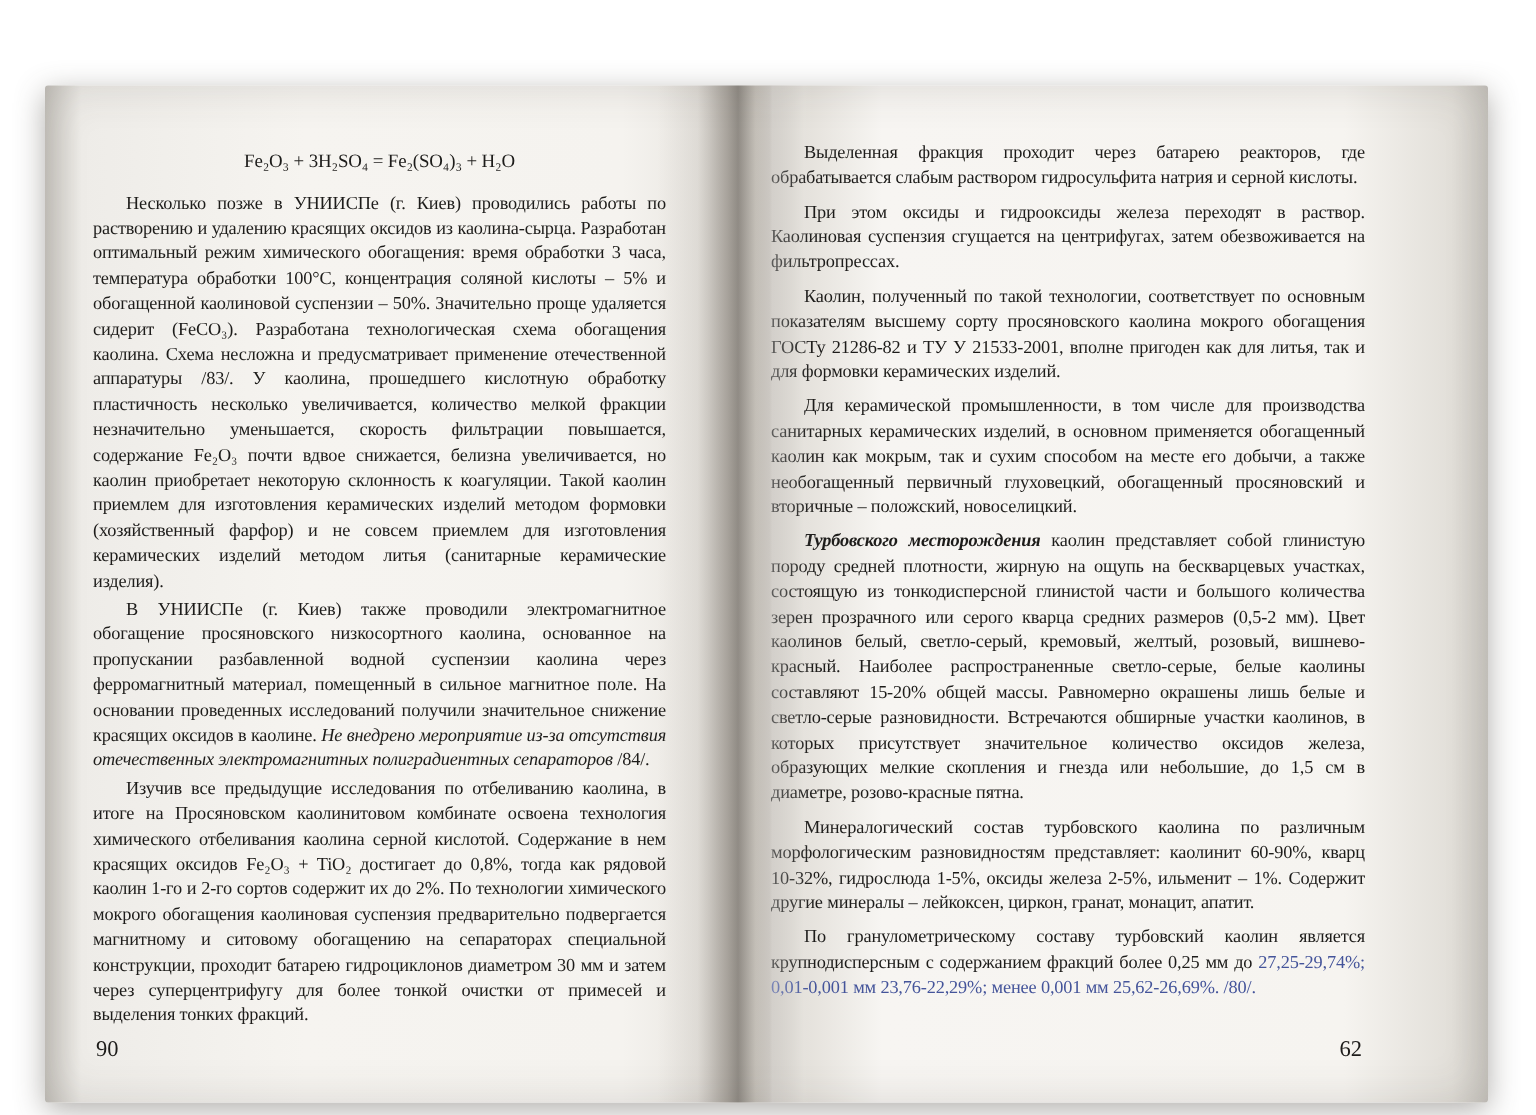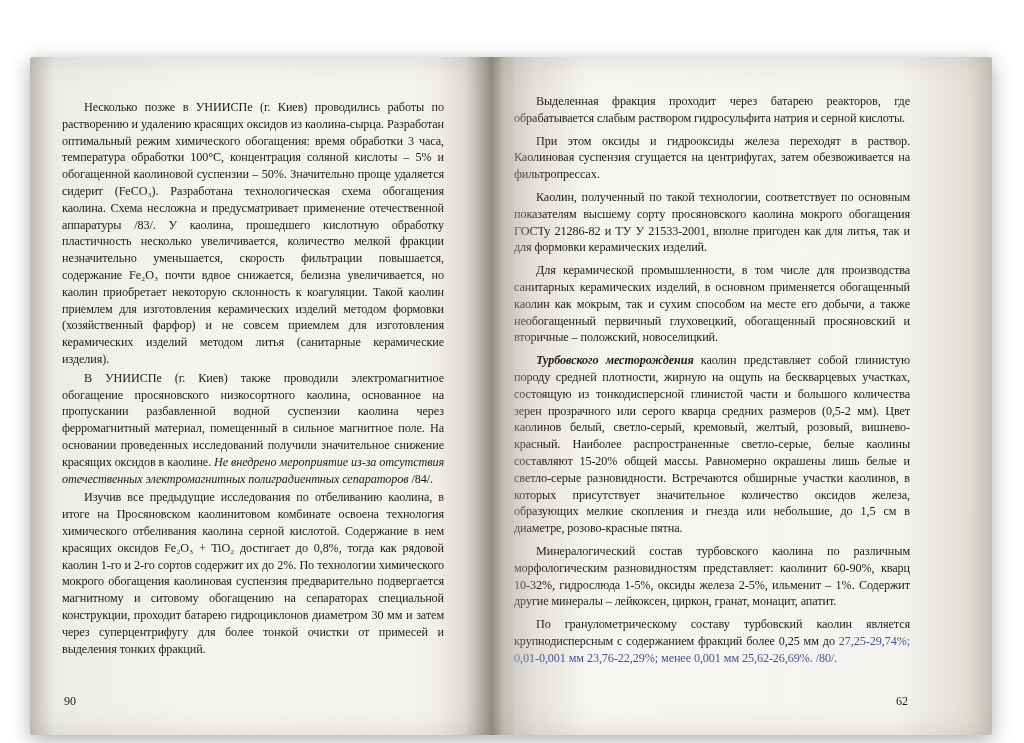--- a/index.html
+++ b/index.html
@@ -29,40 +29,41 @@
     font-size:12.2px; line-height:16.8px; color:#1d1c1a;
     text-align:justify; letter-spacing:-0.1px;
   }
   .para { text-indent:22px; }
   .left  .para { margin-bottom:2px; }
   .right .para { margin-bottom:6px; }
   .formula { text-align:center; text-indent:0; margin-bottom:11px; font-size:12.6px; }
   .seg-bold-italic { font-weight:bold; font-style:italic; }
   .seg-italic { font-style:italic; }
   .seg-blue { color:#44549a; }
-  .page-number { position:absolute; bottom:26px; font-size:12px; color:#1d1c1a; }
+  .page-number { position:absolute; bottom:26px; font-size:15px; color:#1d1c1a; }
   .pn-left  { left:34px; }
   .pn-right { right:84px; }
   .gutter {
     position:absolute; left:408px; top:0; width:104px; height:100%;
     pointer-events:none;
     background:linear-gradient(90deg,
       rgba(110,102,92,0) 0%, rgba(110,102,92,.10) 26%,
       rgba(78,70,61,.38) 45%, rgba(56,50,43,.46) 52%,
       rgba(110,102,92,.16) 63%, rgba(255,255,255,.28) 74%,
       rgba(255,255,255,0) 100%);
   }
 </style>
 </head>
 <body>
 
 <div class="book-spread">
 
   <div class="page left">
     <div class="page-content">
+      <p class="formula">Fe₂O₃ + 3H₂SO₄ = Fe₂(SO₄)₃ + H₂O</p>
       <div>
           <p class="para"><span>Несколько позже в УНИИСПе (г. Киев) проводились работы по растворению и удалению красящих оксидов из каолина-сырца. Разработан оптимальный режим химического обогащения: время обработки 3 часа, температура обработки 100°С, концентрация соляной кислоты – 5% и обогащенной каолиновой суспензии – 50%. Значительно проще удаляется сидерит (FeCO₃). Разработана технологическая схема обогащения каолина. Схема несложна и предусматривает применение отечественной аппаратуры /83/. У каолина, прошедшего кислотную обработку пластичность несколько увеличивается, количество мелкой фракции незначительно уменьшается, скорость фильтрации повышается, содержание Fe₂O₃ почти вдвое снижается, белизна увеличивается, но каолин приобретает некоторую склонность к коагуляции. Такой каолин приемлем для изготовления керамических изделий методом формовки (хозяйственный фарфор) и не совсем приемлем для изготовления керамических изделий методом литья (санитарные керамические изделия).</span></p>
           <p class="para"><span>В УНИИСПе (г. Киев) также проводили электромагнитное обогащение просяновского низкосортного каолина, основанное на пропускании разбавленной водной суспензии каолина через ферромагнитный материал, помещенный в сильное магнитное поле. На основании проведенных исследований получили значительное снижение красящих оксидов в каолине. </span><span class="seg-italic">Не внедрено мероприятие из-за отсутствия отечественных электромагнитных полиградиентных сепараторов</span><span> /84/.</span></p>
           <p class="para"><span>Изучив все предыдущие исследования по отбеливанию каолина, в итоге на Просяновском каолинитовом комбинате освоена технология химического отбеливания каолина серной кислотой. Содержание в нем красящих оксидов Fe₂O₃ + TiO₂ достигает до 0,8%, тогда как рядовой каолин 1-го и 2-го сортов содержит их до 2%. По технологии химического мокрого обогащения каолиновая суспензия предварительно подвергается магнитному и ситовому обогащению на сепараторах специальной конструкции, проходит батарею гидроциклонов диаметром 30 мм и затем через суперцентрифугу для более тонкой очистки от примесей и выделения тонких фракций.</span></p>
         </div>
     </div>
     <div class="page-number pn-left">90</div>
   </div>
 
   <div class="page right">

